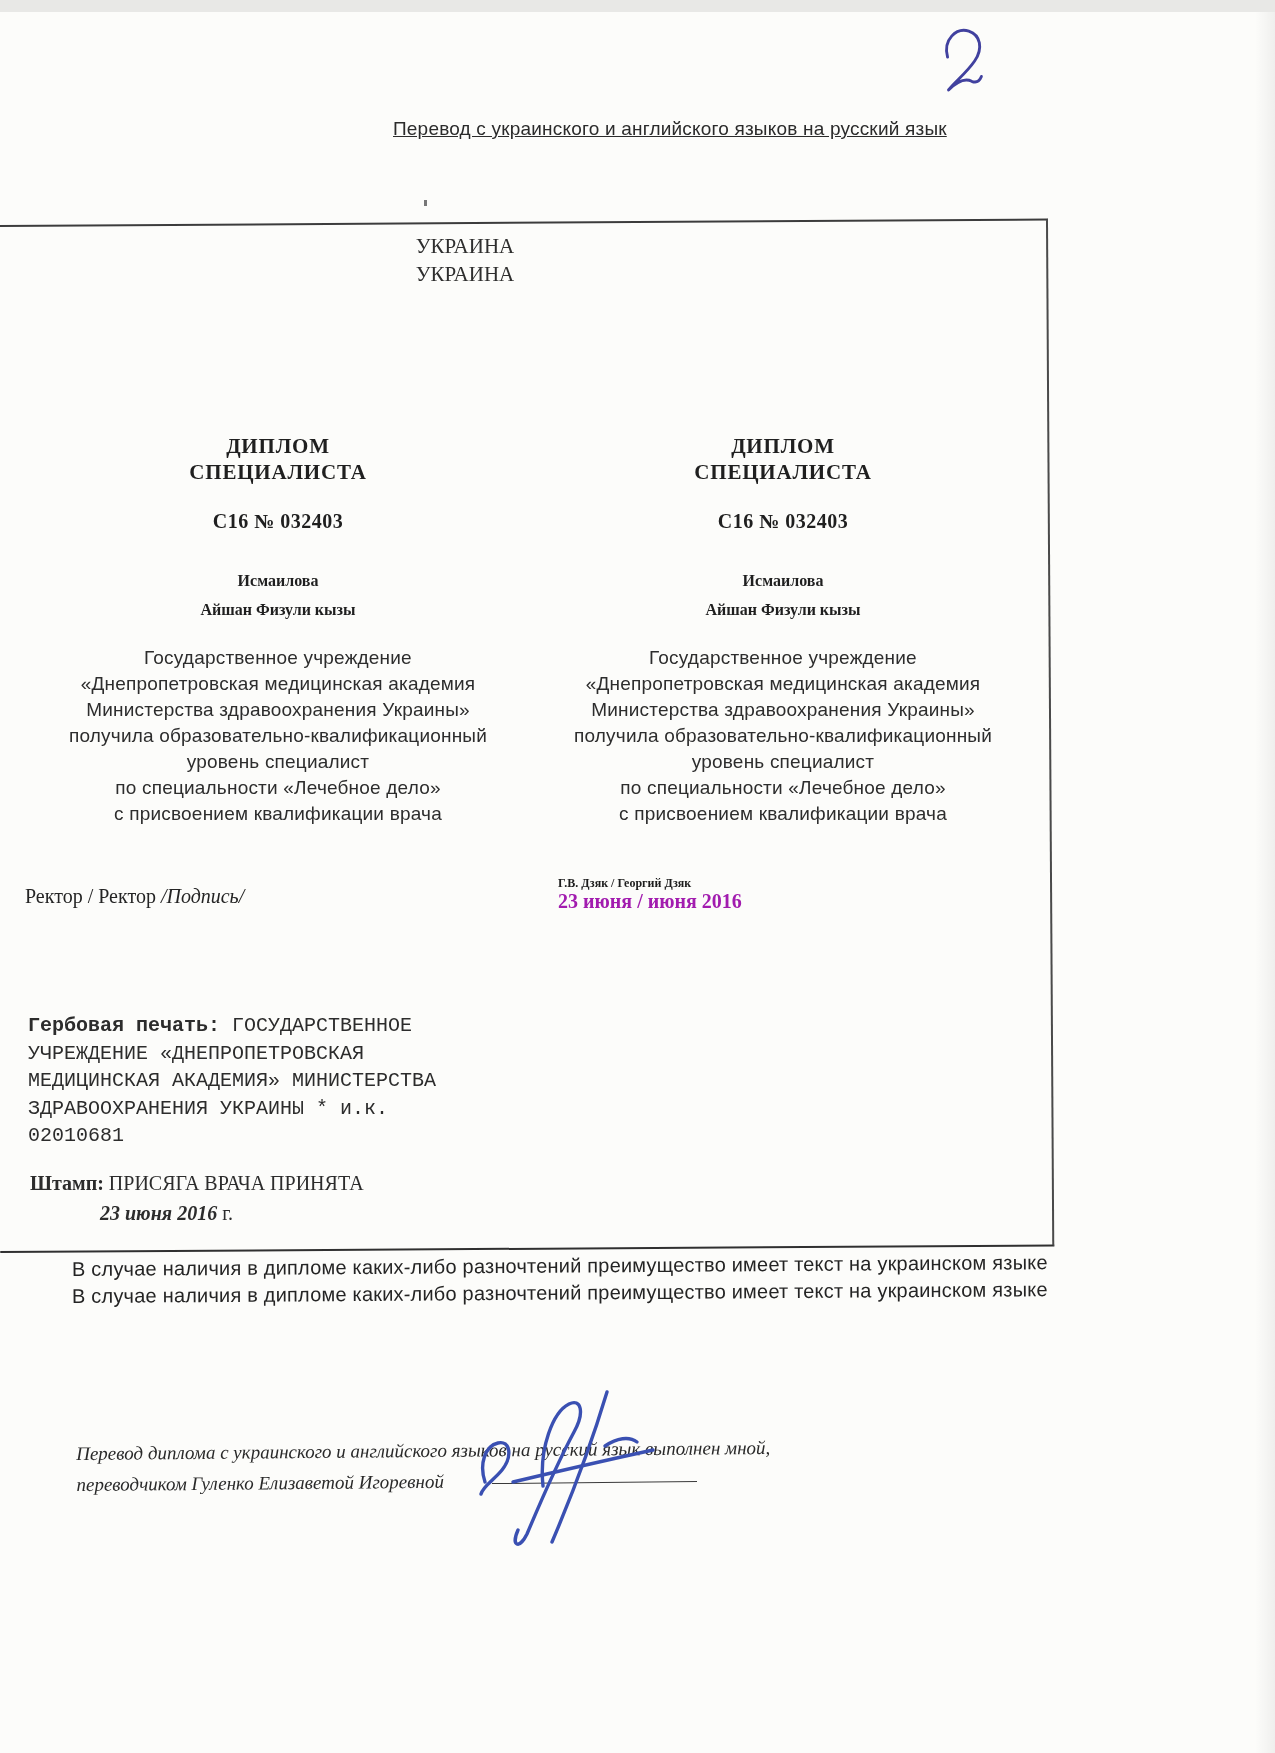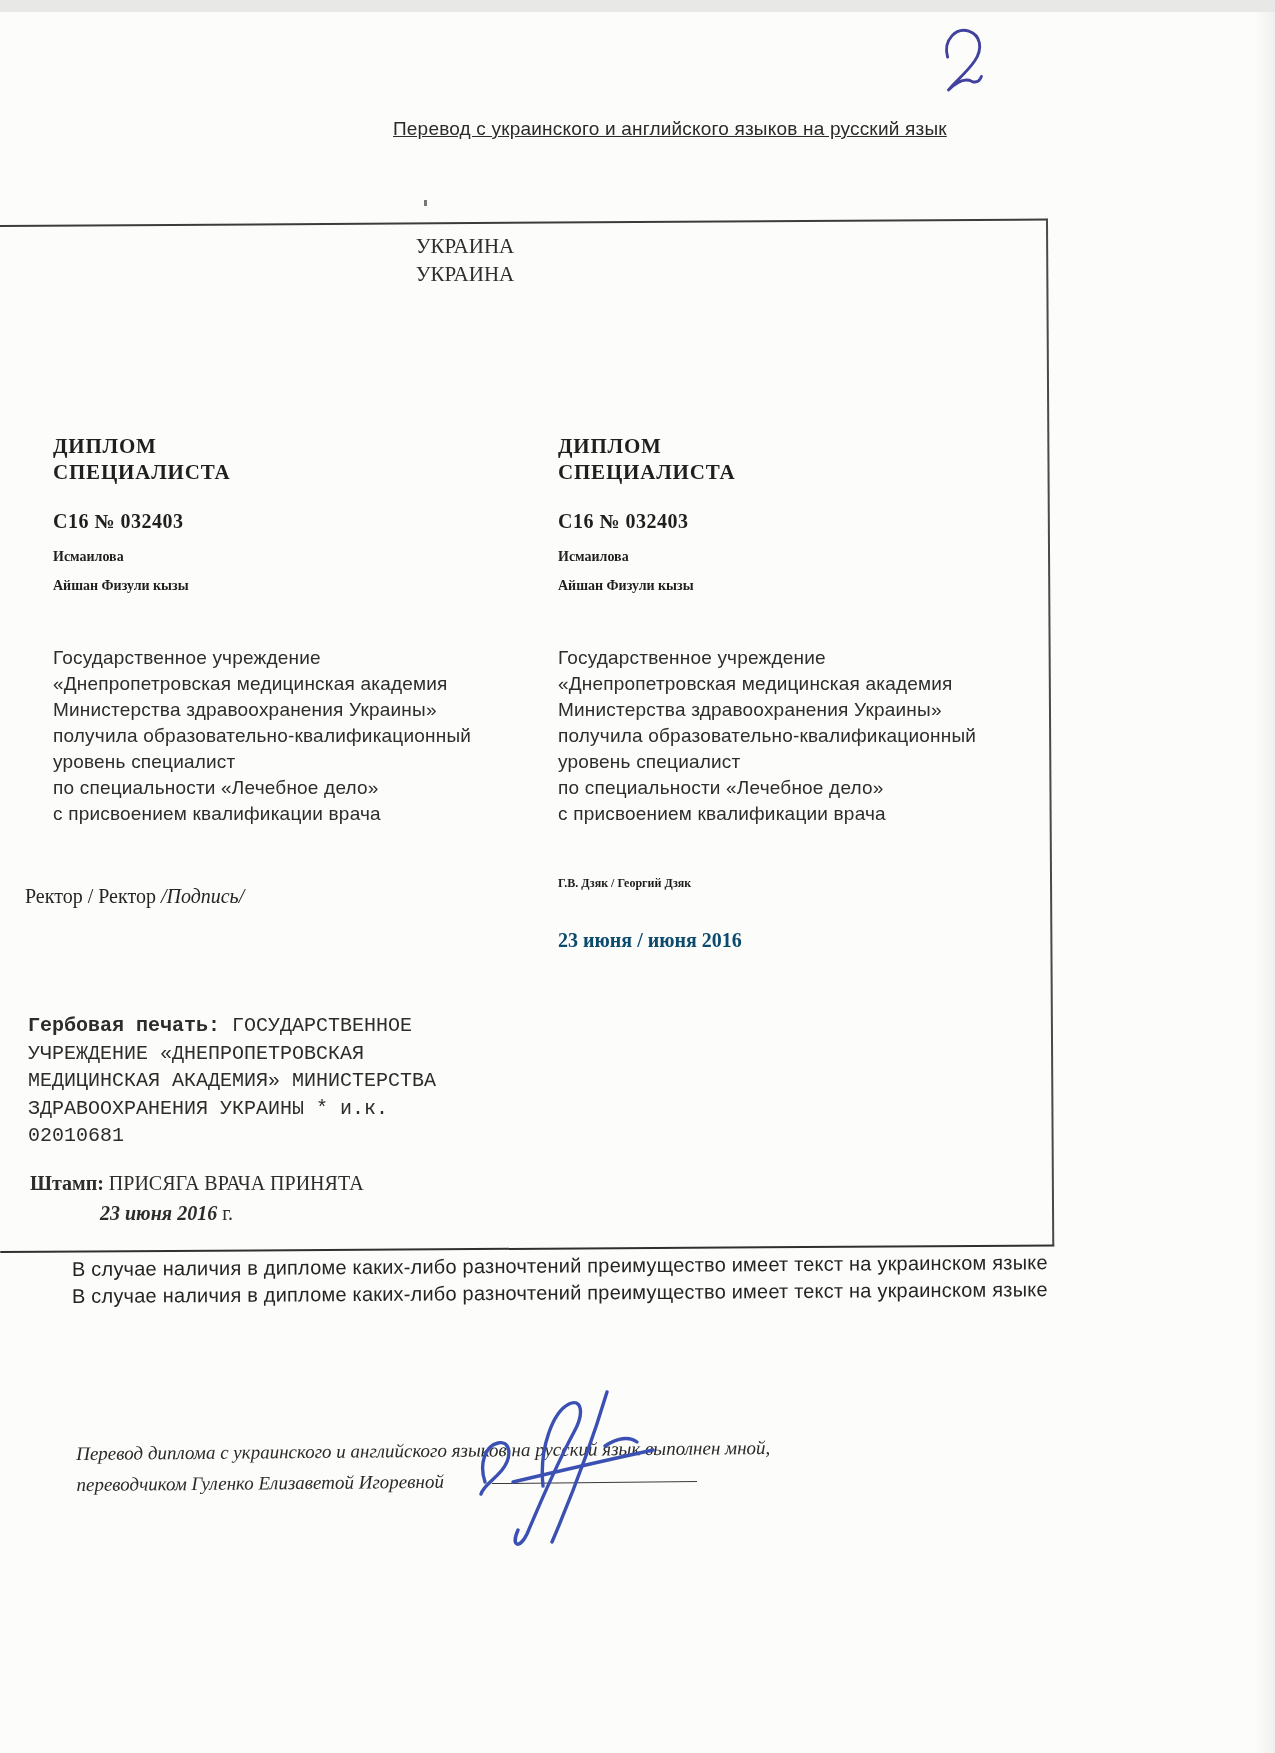--- a/index.html
+++ b/index.html
@@ -32,33 +32,33 @@
     transform:rotate(-0.35deg);
     transform-origin:left top;
   }
 
   .emblem-block{
     position:absolute;left:35px;top:220px;width:860px;
     font-size:21px;line-height:28px;text-align:center;color:#2e2e2e;
   }
   .emblem-note{font-style:italic;}
 
-  .col{position:absolute;width:450px;color:#1f1f1f;}
+  .col{position:absolute;width:450px;text-align:center;color:#1f1f1f;}
   .col-left{left:53px;}
   .col-right{left:558px;}
 
   .dip-title{top:421px;font-weight:bold;font-size:21px;line-height:26px;letter-spacing:.8px;}
   .dip-serial{top:498px;font-weight:bold;font-size:20px;letter-spacing:.5px;}
-  .dip-holder{top:530px;font-weight:bold;font-size:14px;line-height:29px;}
+  .dip-holder{top:554px;font-weight:bold;font-size:16px;line-height:29px;}
   .dip-body{top:633px;font-size:19px;line-height:26px;letter-spacing:.2px;color:#2d2d2d;}
 
   .rector-line{position:absolute;left:25px;top:873px;font-size:20px;font-weight:normal;color:#242424;}
   .sig-note{font-style:italic;}
   .dzyak-line{position:absolute;left:558px;top:864px;font-size:12px;font-weight:bold;color:#1d1d1d;}
-  .date-line{position:absolute;left:558px;top:917px;font-size:20px;font-weight:bold;color:#0c4a6e;}
+  .date-line{position:absolute;left:558px;top:878px;font-size:20px;font-weight:bold;color:#a21caf;}
 
   .seal-block{
     position:absolute;left:28px;top:1000px;width:452px;
     font-size:20px;line-height:27.5px;color:#2c2c2c;font-family:Liberation Mono, monospace;
   }
   .stamp-line{position:absolute;left:30px;top:1160px;font-size:20px;color:#2c2c2c;}
   .stamp-date{position:absolute;left:100px;top:1190px;font-size:20px;color:#2c2c2c;}
   .stamp-date .d{font-weight:bold;font-style:italic;text-align:right;}
 
   .disclaimer-1,.disclaimer-2{

